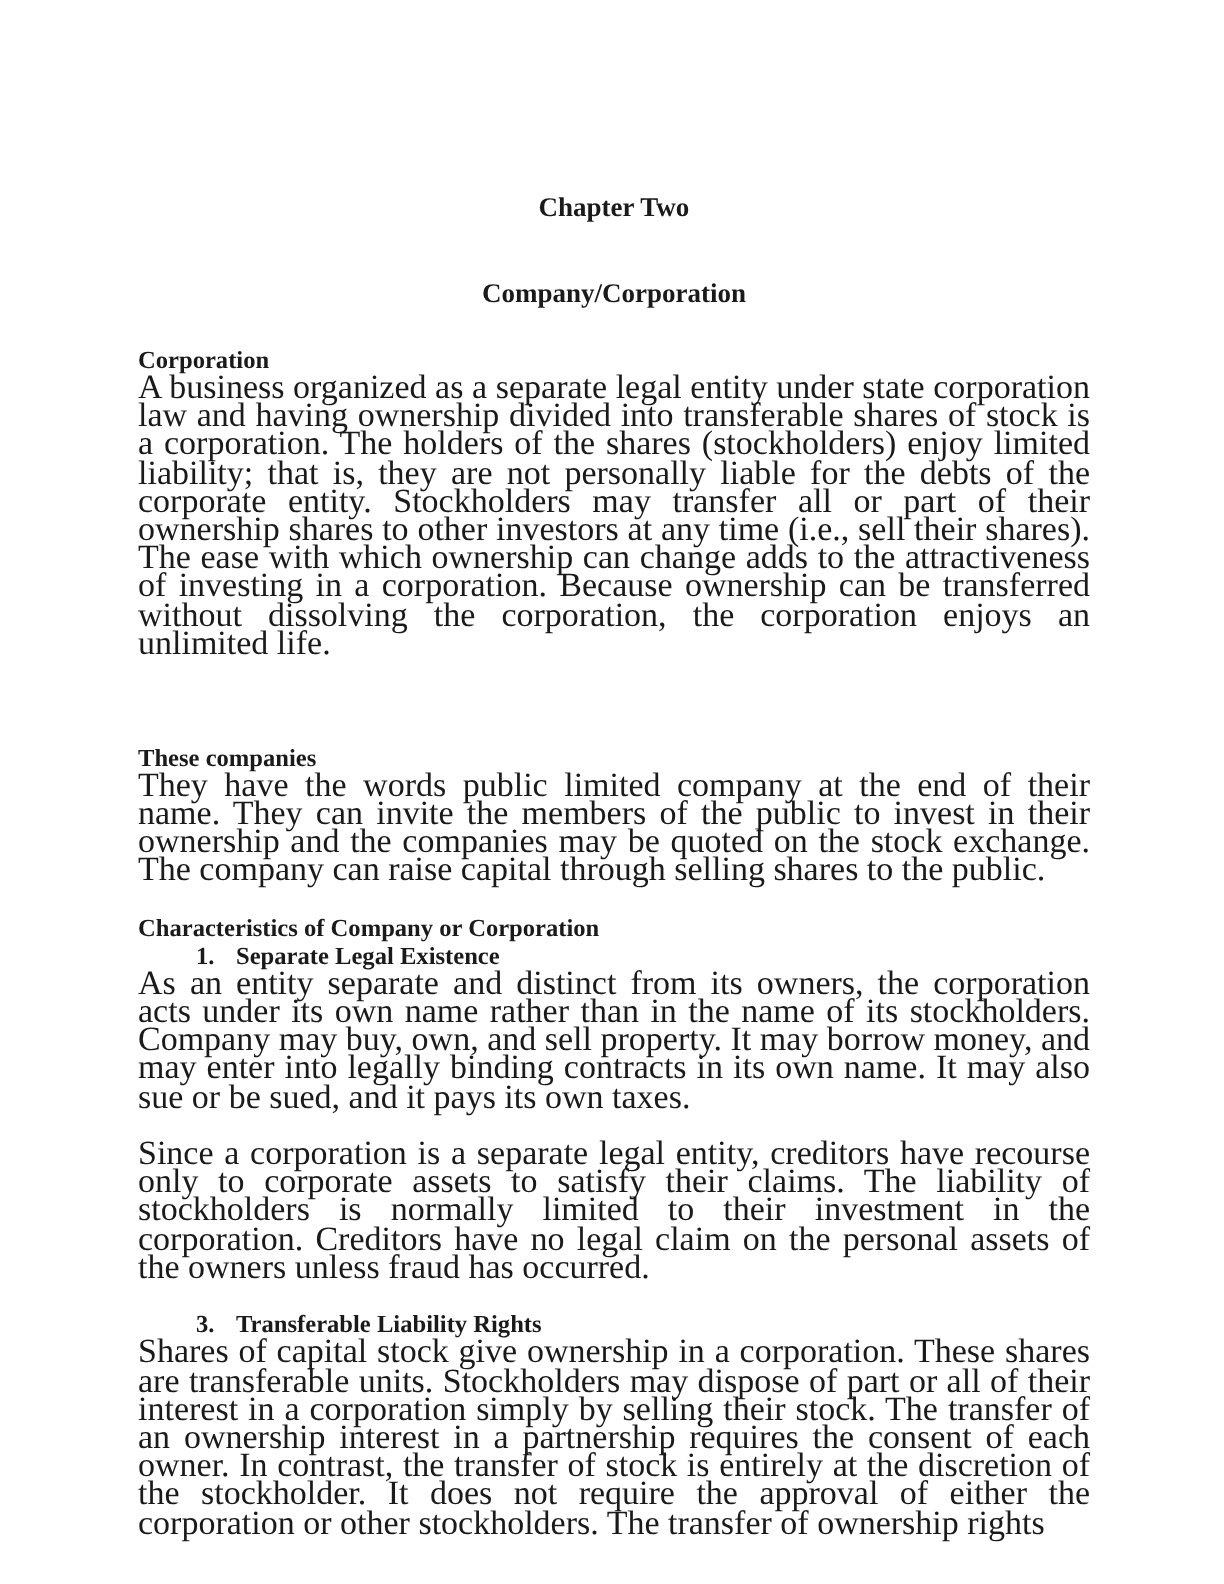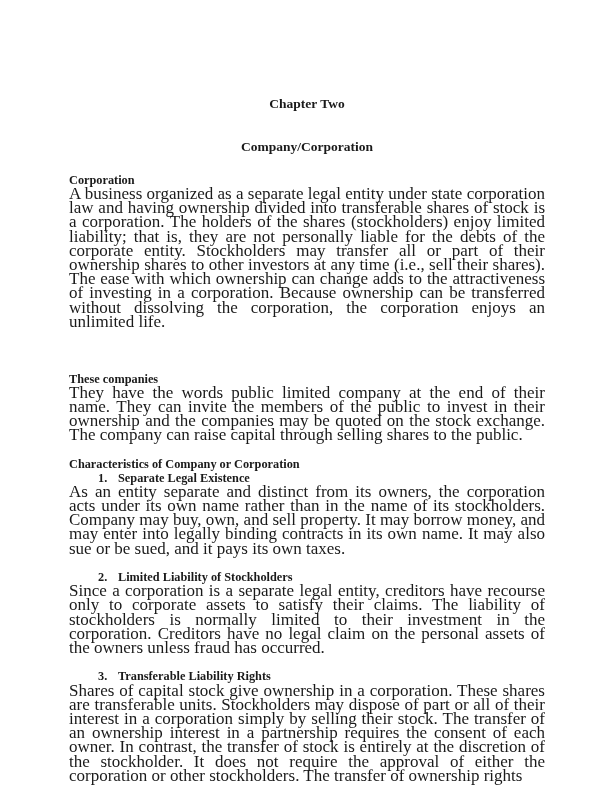--- a/index.html
+++ b/index.html
@@ -97,23 +97,20 @@
 
   <h3 class="section-heading">Characteristics of Company or Corporation</h3>
 
   <div class="list-heading">
     <span class="list-num">1.</span><span>Separate Legal Existence</span>
   </div>
   <p class="body-text">As an entity separate and distinct from its owners, the corporation acts under its own name rather than in the name of its stockholders. Company may buy, own, and sell property. It may borrow money, and may enter into legally binding contracts in its own name. It may also sue or be sued, and it pays its own taxes.</p>
 
   <div class="blank-line"></div>
 
-  <div class="list-heading">
-    <span class="list-num">2.</span><span>Limited Liability of Stockholders</span>
-  </div>
   <p class="body-text">Since a corporation is a separate legal entity, creditors have recourse only to corporate assets to satisfy their claims. The liability of stockholders is normally limited to their investment in the corporation. Creditors have no legal claim on the personal assets of the owners unless fraud has occurred.</p>
 
   <div class="blank-line"></div>
 
   <div class="list-heading">
     <span class="list-num">3.</span><span>Transferable Liability Rights</span>
   </div>
   <p class="body-text">Shares of capital stock give ownership in a corporation. These shares are transferable units. Stockholders may dispose of part or all of their interest in a corporation simply by selling their stock. The transfer of an ownership interest in a partnership requires the consent of each owner. In contrast, the transfer of stock is entirely at the discretion of the stockholder. It does not require the approval of either the corporation or other stockholders. The transfer of ownership rights</p>
 
 </div>

